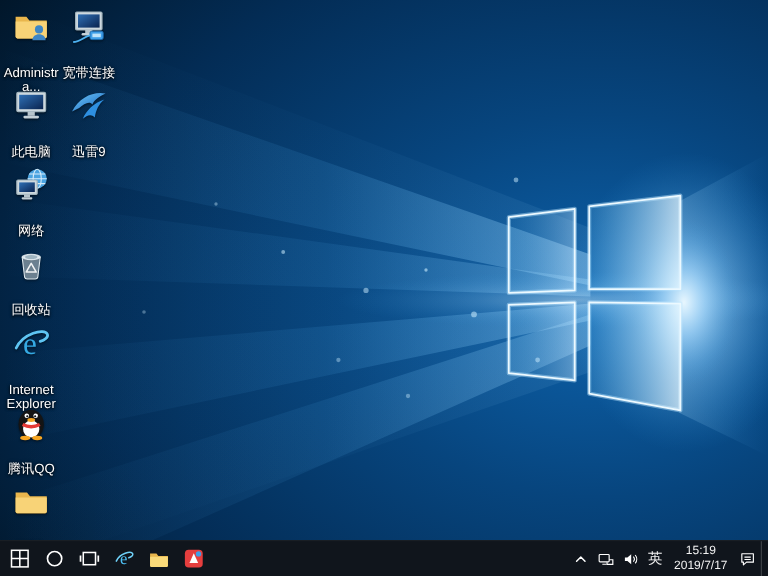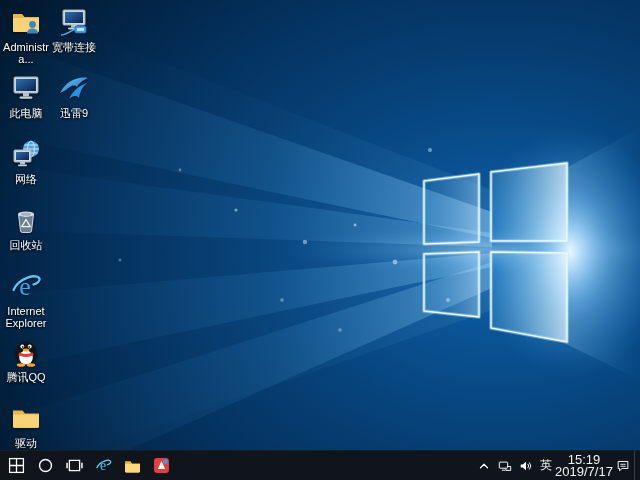--- a/index.html
+++ b/index.html
@@ -2,39 +2,39 @@
 <html><head>
 <meta charset="utf-8">
 <style>
   *{box-sizing:border-box;margin:0;padding:0}
   html,body{width:640px;height:480px;overflow:hidden}
   body{position:relative;font-family:"Liberation Sans",sans-serif;background:#03223f}
   #wallpaper{position:absolute;left:0;top:0;width:640px;height:480px;display:block}
 
   
   .dicon{position:absolute;left:calc(3px + var(--c)*48px);top:calc(6px + var(--r)*66px);
-         width:46px;display:flex;flex-direction:column;align-items:center;gap:3px;cursor:default}
+         width:46px;display:flex;flex-direction:column;align-items:center;gap:17px;cursor:default}
   .dicon svg.ic{width:32px;height:32px;flex:0 0 auto;filter:drop-shadow(0 1px 1px rgba(0,0,0,.5))}
   .dicon .lbl{font-size:11px;line-height:12px;color:#fff;text-align:center;max-width:46px;
               word-break:break-word;text-shadow:0 1px 2px rgba(0,0,0,.95),0 0 3px rgba(0,0,0,.7)}
 
   
   #taskbar{position:absolute;left:0;bottom:0;width:640px;height:30px;background:#10151c;
            display:flex;align-items:stretch;z-index:10;border-top:1px solid rgba(255,255,255,.04)}
   .tb-left{display:flex;align-items:stretch;padding-left:2px}
   .tb-btn{width:29px;display:flex;align-items:center;justify-content:center;background:transparent;
           border:none;cursor:pointer}
   .tb-btn svg{width:17px;height:17px}
   .tb-right{margin-left:auto;display:flex;align-items:center;gap:1px;padding-right:1px}
   .tray-btn{width:20px;height:30px;display:flex;align-items:center;justify-content:center;cursor:pointer}
   .tray-btn svg{width:14px;height:14px}
   .ime{width:18px;height:30px;display:flex;align-items:center;justify-content:center;
        color:#f2f2f2;font-size:12px;cursor:pointer}
   .clock{width:56px;height:30px;display:flex;flex-direction:column;align-items:center;justify-content:center;
-         color:#f2f2f2;font-size:13px;line-height:12px;cursor:pointer;text-align:center}
+         color:#f2f2f2;font-size:10px;line-height:12px;cursor:pointer;text-align:center}
   .show-desktop{width:5px;height:30px;border-left:1px solid rgba(255,255,255,.18);cursor:pointer}
 </style>
 </head>
 <body>
 
 <svg width="0" height="0" style="position:absolute" aria-hidden="true">
   <defs>
     <linearGradient id="scr" x1="0" y1="0" x2="1" y2="1">
       <stop offset="0" stop-color="#2f6fb4"></stop>
         <stop offset="1" stop-color="#0a2450"></stop>

